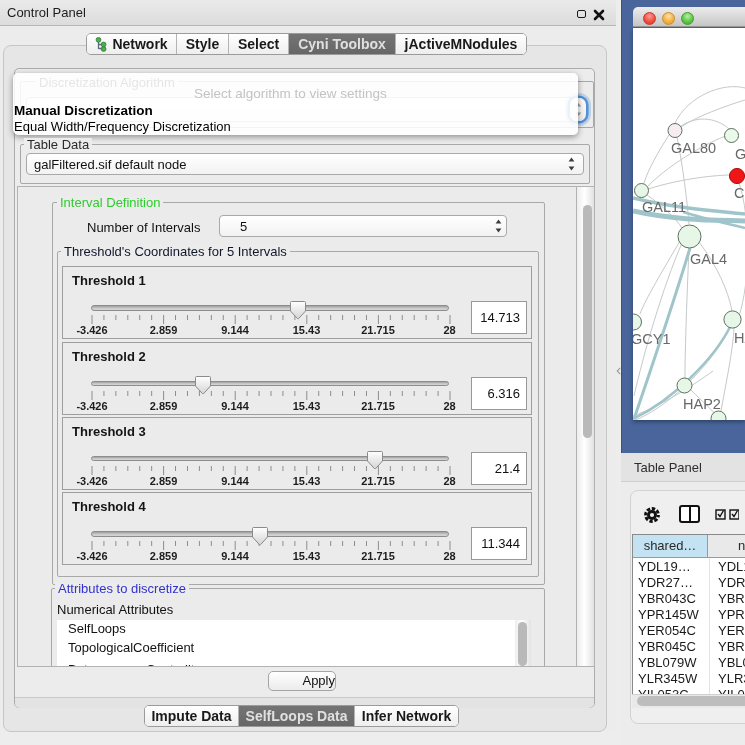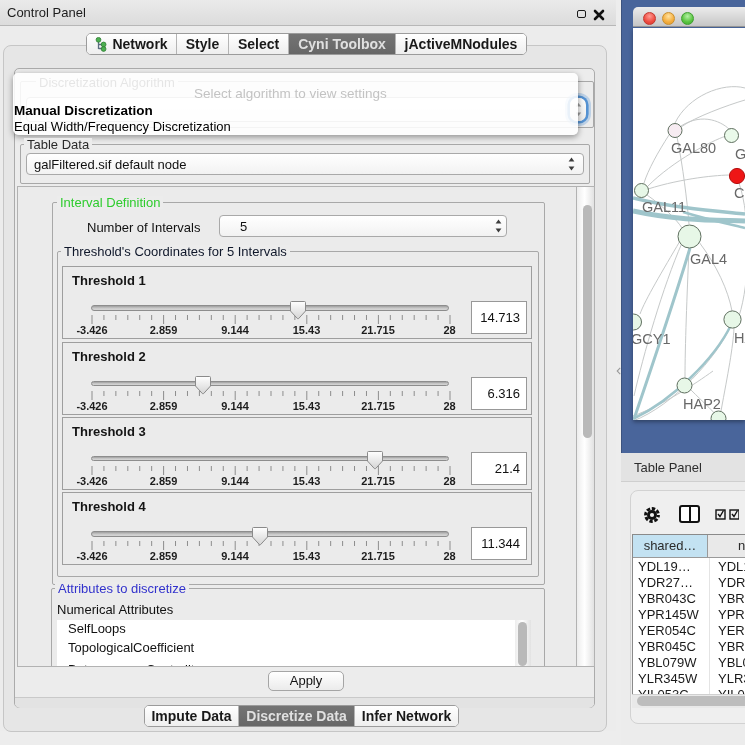--- a/index.html
+++ b/index.html
@@ -305,25 +305,25 @@
 <div class="abs tb bold" style="left:57px;top:602px">Numerical Attributes</div>
 <div class="abs" style="left:57px;top:620px;width:458px;height:46px;background:#fff"></div>
 <div class="abs tb" style="left:68px;top:621px">SelfLoops</div>
 <div class="abs tb" style="left:68px;top:639.5px">TopologicalCoefficient</div>
 <div class="abs" style="left:57px;top:658px;width:458px;height:8px;overflow:hidden;background:#fff">
     <span class="tb" style="position:absolute;left:11px;top:4px">BetweennessCentrality</span>
   </div>
 <div class="abs" style="left:515px;top:620px;width:16px;height:46px;background:linear-gradient(90deg,#ededed,#ffffff 45%,#e2e2e2)"></div>
 <div class="abs" style="left:518px;top:622px;width:9px;height:44px;background:#b9b9b9;border-radius:4.5px"></div>
 
-<div class="abs" style="left:268px;top:671px;width:76px;height:20px;border:1px solid #a5a5a5;border-radius:5px;background:linear-gradient(#ffffff,#ebebeb);box-sizing:border-box;text-align:center;line-height:18px;font-size:13px;color:#111">Apply</div>
+<div class="abs" style="left:268px;top:671px;width:68px;height:20px;border:1px solid #a5a5a5;border-radius:5px;background:linear-gradient(#ffffff,#ebebeb);box-sizing:border-box;text-align:right;line-height:18px;font-size:13px;color:#111">Apply</div>
 
 <div class="abs" style="left:144px;top:705px;height:20px;display:flex;border:1px solid #9b9b9b;border-radius:5px;overflow:hidden;background:#fff">
 <div class="seg" style="width:94px">Impute Data</div>
-<div class="seg seldark" style="width:116px">Discretize Data</div>
+<div class="seg seldark" style="width:116px">SelfLoops Data</div>
 <div class="seg" style="width:103px">Infer Network</div>
 </div>
 
 <div class="abs" style="left:616px;top:0;width:5px;height:745px;background:#ededed"></div>
 <svg class="abs" style="left:616px;top:367px" width="5" height="8" viewBox="0 0 5 8">
     <path d="M4.2 0.8 L1.2 4 L4.2 7.2" stroke="#9a9a9a" stroke-width="1.1" fill="none"></path>
   </svg>
 
 <div class="abs" style="left:621px;top:0;width:124px;height:453px;background:#49659b;border-left:1px solid #3c537f;box-sizing:border-box"></div>
 <div class="abs" style="left:633px;top:7px;width:112px;height:20px;background:linear-gradient(#ececec,#c6c6c6);border-bottom:1px solid #989898;border-top-left-radius:5px;box-sizing:border-box"></div>

